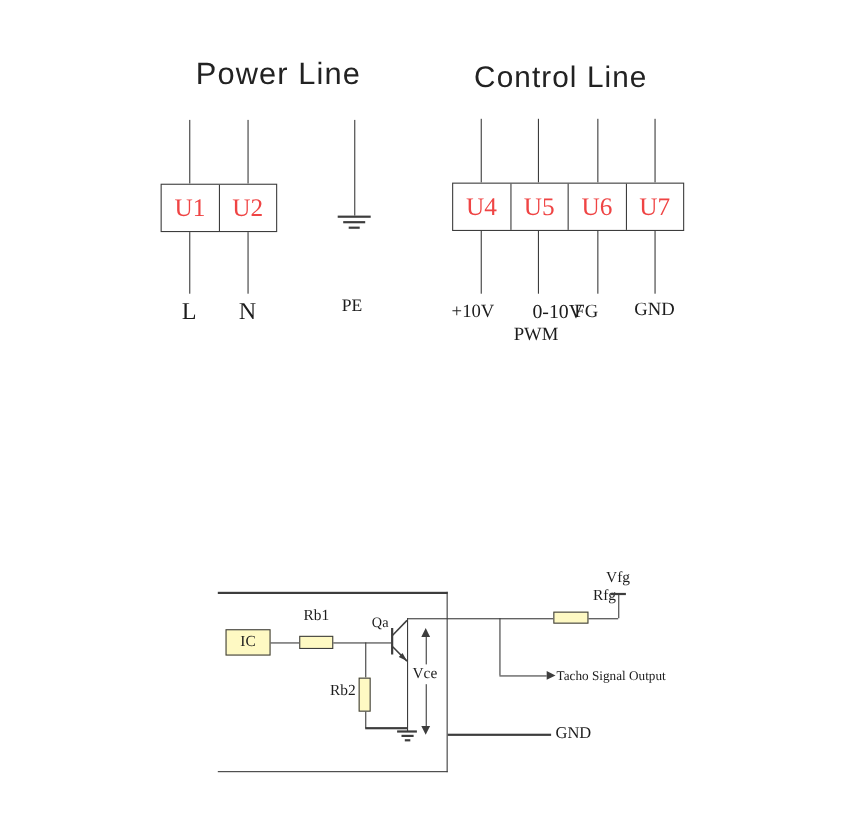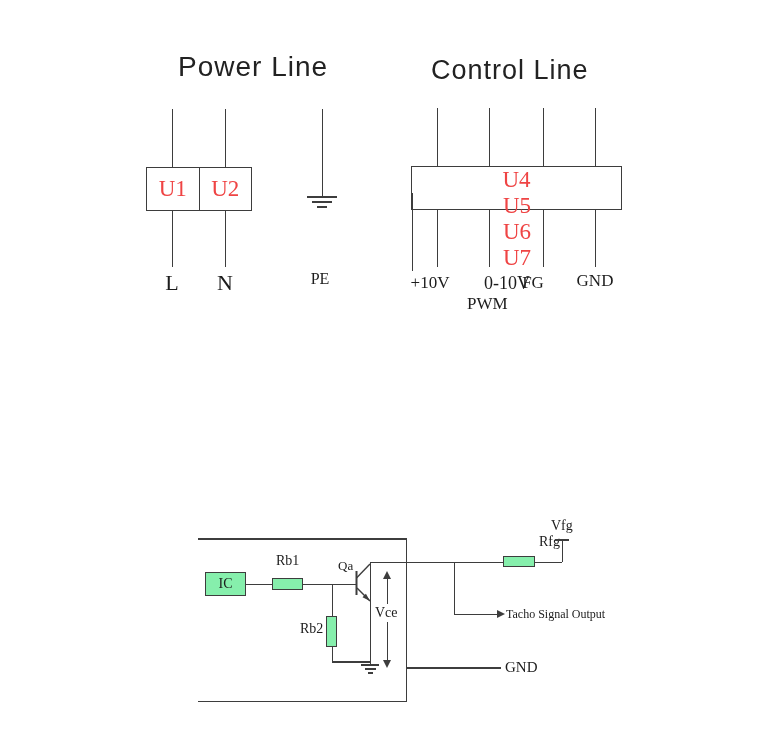--- a/index.html
+++ b/index.html
@@ -22,21 +22,21 @@
     font-family:"Liberation Serif", serif; font-size:23px; color:#ef4444;
   }
   .cell + .cell { border-left:1.6px solid #3d3d3d; }
   .lbl { position:absolute; font-family:"Liberation Serif", serif; white-space:nowrap; color:#1c1c1c; }
   .lbl.center { text-align:center; }
   .annex {
     position:absolute; left:152px; top:430px;
     font-family:"Liberation Mono", monospace; font-size:14px;
     line-height:20px; color:#1c1c1c; white-space:nowrap;
   }
-  .rect { position:absolute; border:1.5px solid #3d3d3d; box-sizing:border-box; background:#86efac; }
+  .rect { position:absolute; border:1.5px solid #3d3d3d; box-sizing:border-box; background:#fef9c3; }
   .tri-up {
     position:absolute; width:0; height:0;
     border-left:4.5px solid transparent; border-right:4.5px solid transparent;
     border-bottom:8px solid #3d3d3d;
   }
   .tri-down {
     position:absolute; width:0; height:0;
     border-left:4.5px solid transparent; border-right:4.5px solid transparent;
     border-top:8px solid #3d3d3d;
   }
@@ -79,21 +79,21 @@
   </div>
 
   <div>
     <div class="title" style="left:431px; top:55px; font-size:27px;">Control Line</div>
 
     <div class="wv" style="left:436.5px; top:108px; height:58px;"></div>
     <div class="wv" style="left:488.5px; top:108px; height:58px;"></div>
     <div class="wv" style="left:542.5px; top:108px; height:58px;"></div>
     <div class="wv" style="left:594.5px; top:108px; height:58px;"></div>
 
-    <div class="tblock" style="left:411px; top:166px; width:211px; height:44px;flex-direction:column;">
+    <div class="tblock" style="left:411px; top:166px; width:211px; height:44px;">
       <div class="cell">U4</div>
       <div class="cell">U5</div>
       <div class="cell">U6</div>
       <div class="cell">U7</div>
     </div>
 
     <div class="wv" style="left:436.5px; top:210px; height:57px;"></div>
     <div class="wv" style="left:488.5px; top:210px; height:57px;"></div>
     <div class="wv" style="left:542.5px; top:210px; height:57px;"></div>
     <div class="wv" style="left:594.5px; top:210px; height:57px;"></div>

